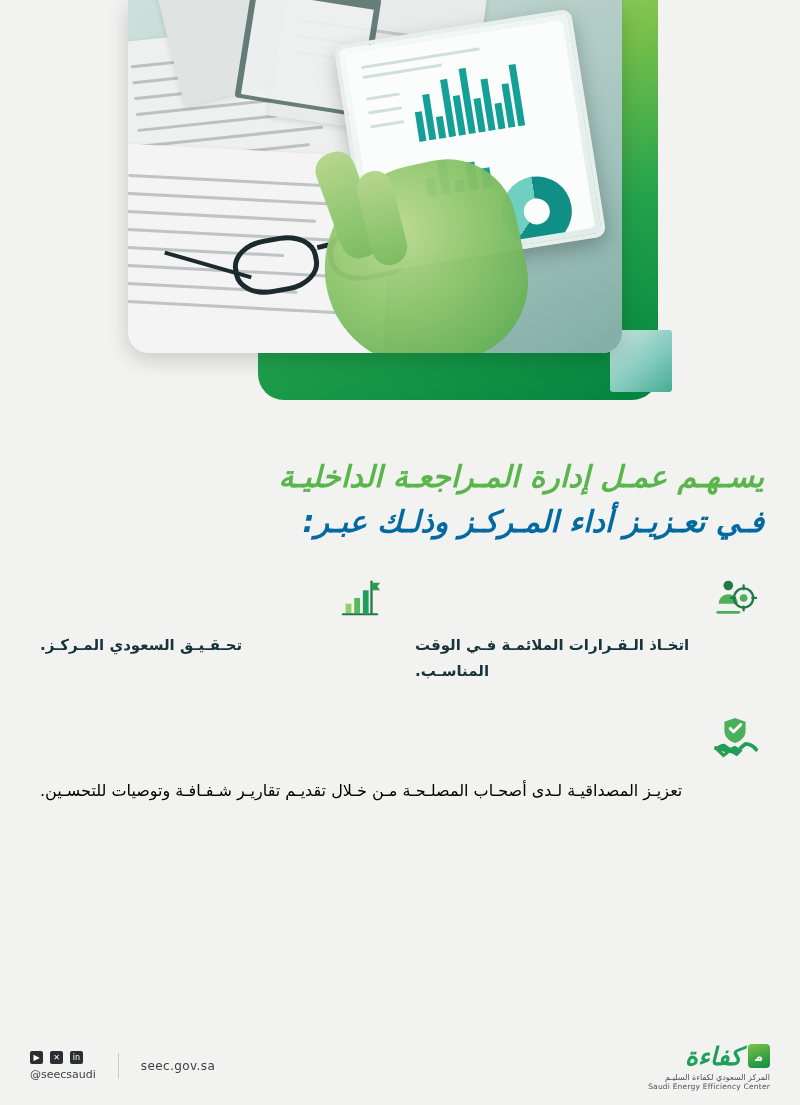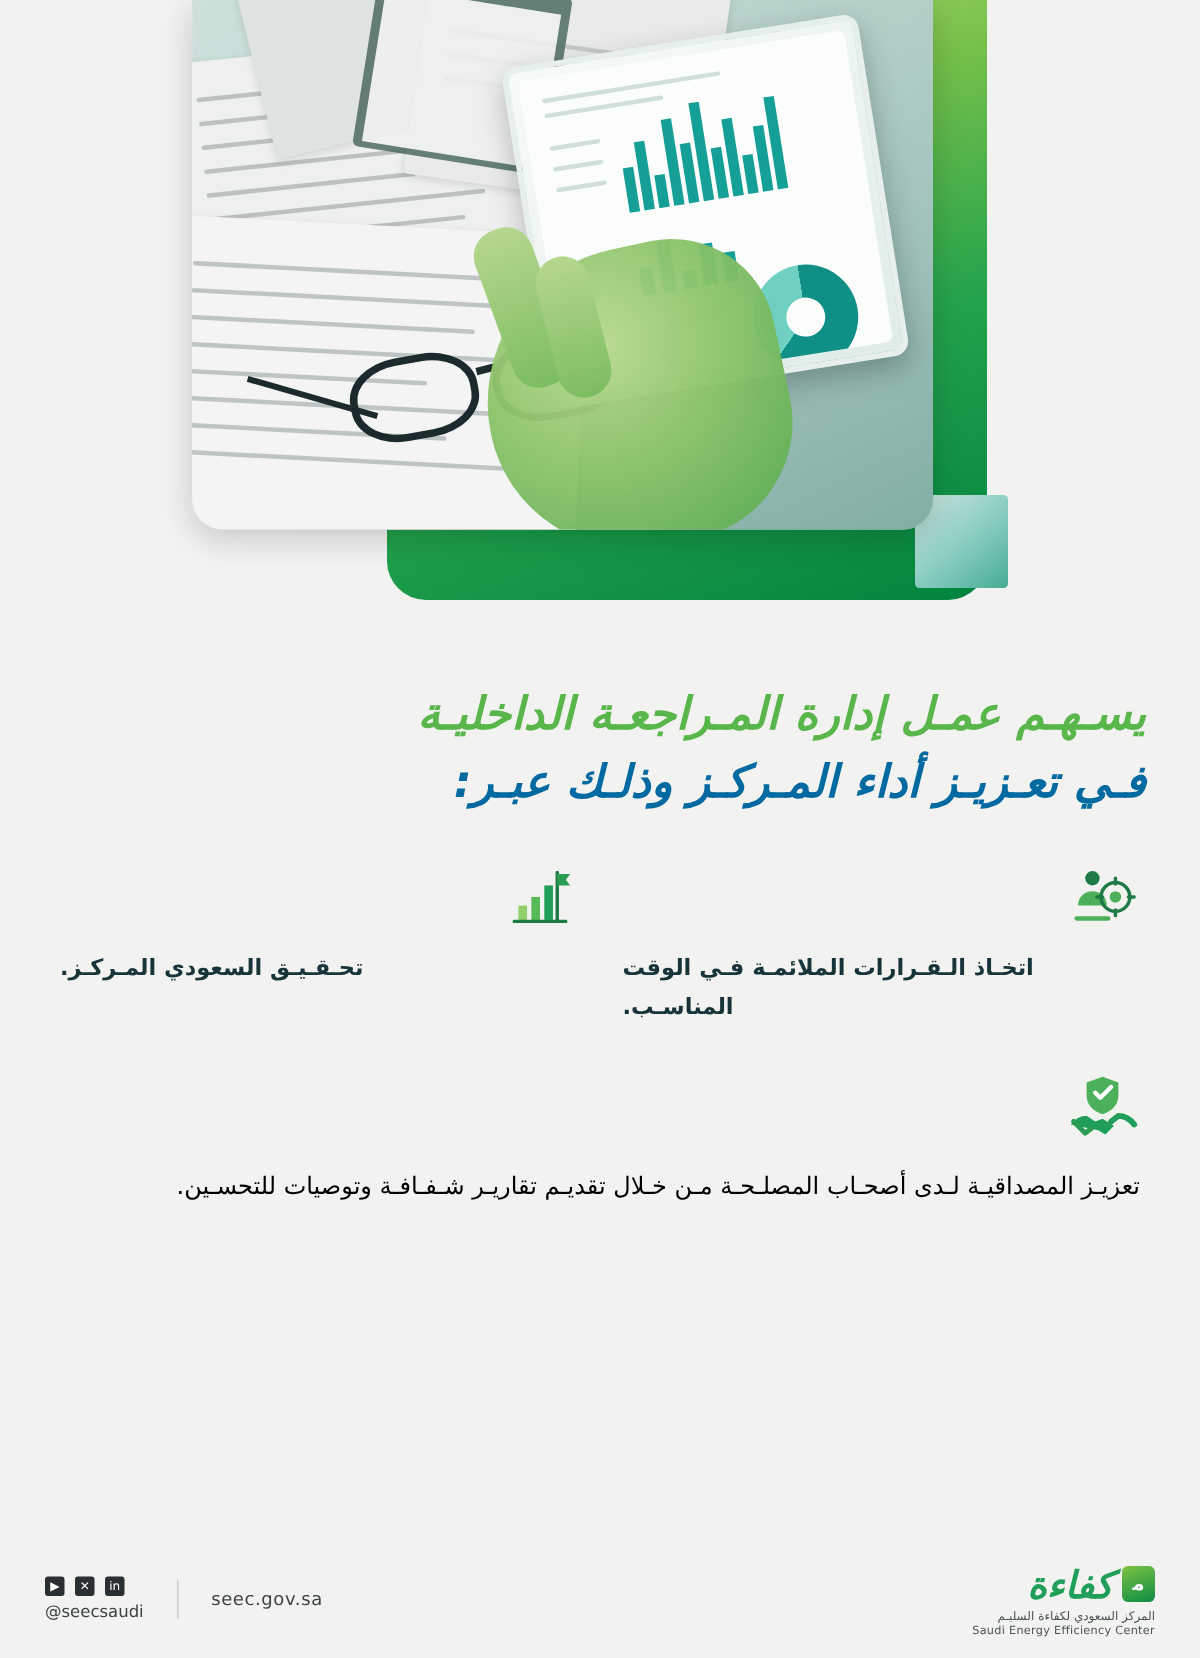--- a/index.html
+++ b/index.html
@@ -156,21 +156,21 @@
     font-size: 15px;
     font-weight: bold;
     line-height: 1.75;
     letter-spacing: .6px;
   }
   .wide {
     grid-column: 1 / span 2;
     text-align: right;
   }
   .wide .icon-wrap { justify-content: center; margin-bottom: 14px; }
-  .wide p { text-align: right; }
+  .wide p { text-align: left; }
 
   
   .footer {
     position: absolute;
     left: 0; bottom: 0;
     width: 800px;
     height: 78px;
     display: flex;
     align-items: center;
     justify-content: space-between;

